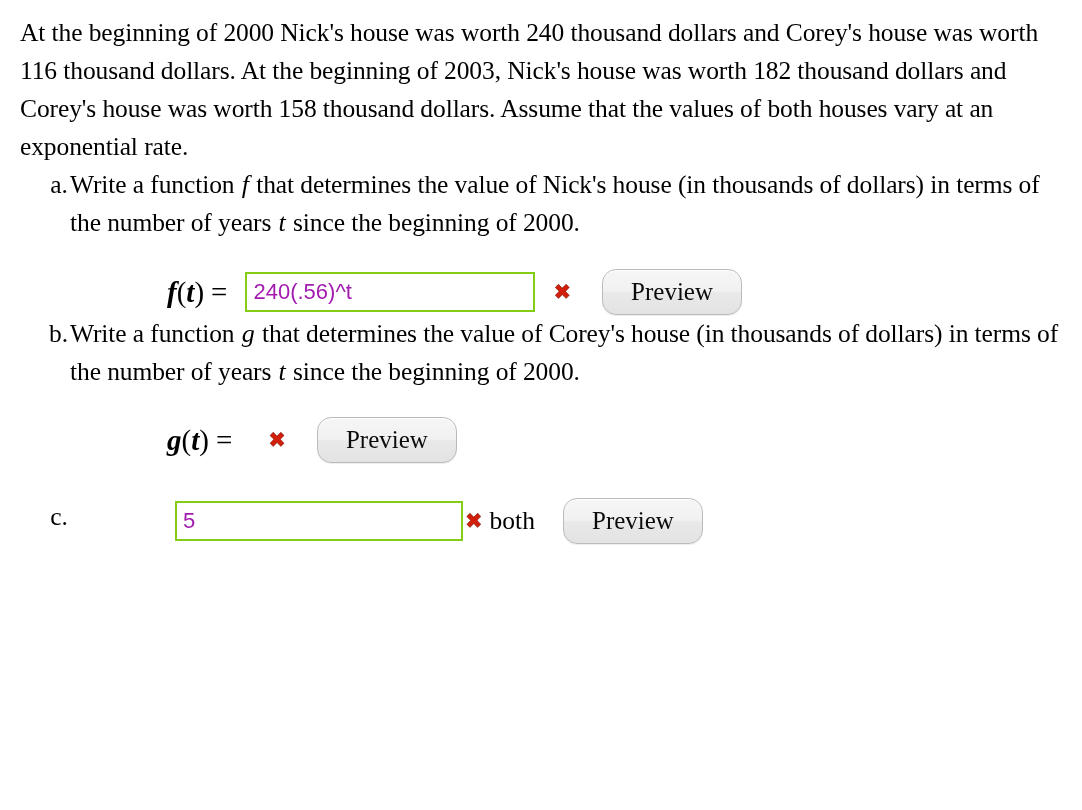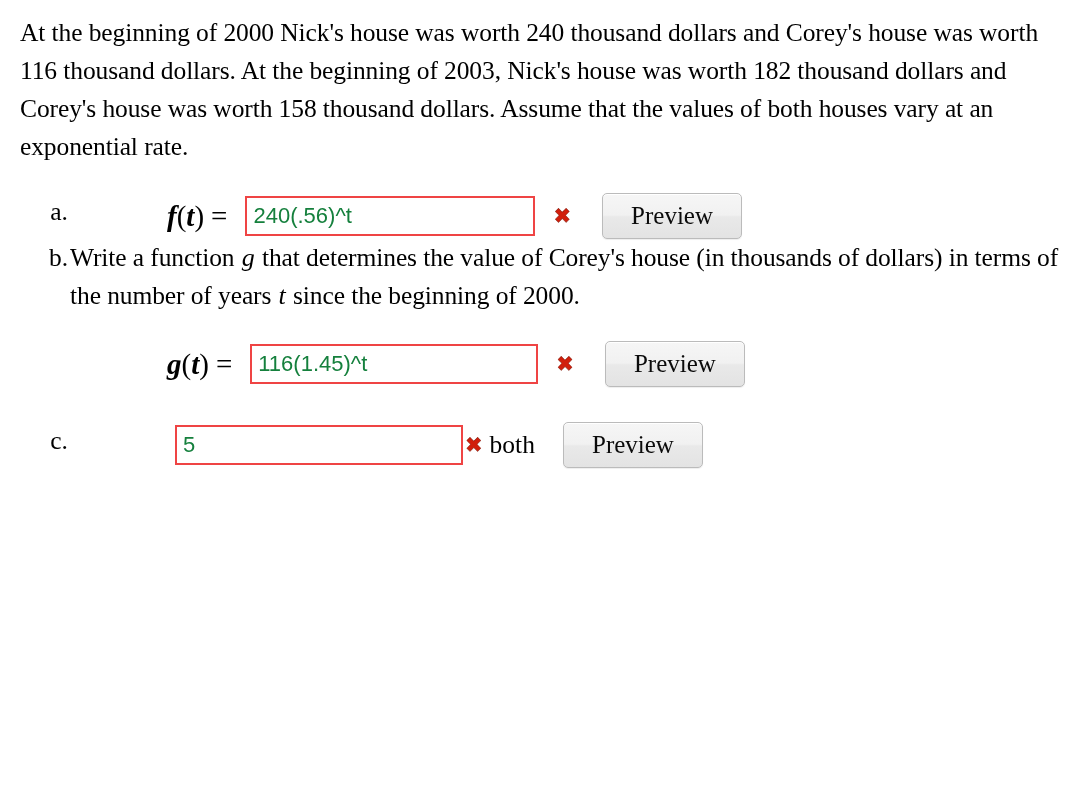--- a/index.html
+++ b/index.html
@@ -101,29 +101,29 @@
     font-weight: 400;
   }
   .math-label .eq {
     font-style: normal;
     padding: 0 6px 0 7px;
   }
 
   
   .answer-input {
     box-sizing: border-box;
-    border: 2px solid #ef4444;
+    border: 2px solid #84cc16;
     background: #ffffff;
     border-radius: 0;
     height: 40px;
     padding: 0 4px 0 6px;
     font-family: "Liberation Sans", "DejaVu Sans", sans-serif;
     font-size: 22px;
     line-height: 36px;
-    color: #15803d;
+    color: #a21caf;
     outline: none;
   }
   .answer-input.w-a { width: 290px; }
   .answer-input.w-b { width: 288px; }
   .answer-input.w-c { width: 288px; }
 
   
   .mark-x {
     color: #d11f0c;
     font-family: "DejaVu Sans", "Liberation Sans", sans-serif;
@@ -145,21 +145,21 @@
   }
 
   
   .preview-btn {
     margin-left: 31px;
     box-sizing: border-box;
     height: 46px;
     min-width: 140px;
     padding: 0 20px;
     border: 1px solid #bbbbbb;
-    border-radius: 5px;
+    border-radius: 14px;
     background: linear-gradient(to bottom, #f6f6f6 0%, #f1f1f1 48%, #e9e9e9 52%, #e3e3e3 100%);
     box-shadow: 0 1px 1px rgba(0,0,0,0.07), inset 0 1px 0 #ffffff;
     font-family: "Liberation Serif", "DejaVu Serif", serif;
     font-size: 25px;
     color: #0b0b0b;
     line-height: 44px;
     text-align: center;
     cursor: pointer;
     white-space: nowrap;
   }
@@ -169,40 +169,40 @@
 <body>
 
 <div class="page">
 
   <p class="intro">At the beginning of 2000 Nick's house was worth 240 thousand dollars and Corey's house was worth 116 thousand dollars. At the beginning of 2003, Nick's house was worth 182 thousand dollars and Corey's house was worth 158 thousand dollars. Assume that the values of both houses vary at an exponential rate.</p>
 
   <ol class="parts">
 
     <li class="part part-a">
       <span class="part-marker">a.</span>
+      <p class="part-text"><span>Write a function </span><span class="mv">f</span><span> that determines the value of Nick's house (in thousands of dollars) in terms of the number of years </span><span class="mv">t</span><span> since the beginning of 2000.</span></p>
 
       <div class="answer-row row-a">
         <span class="math-label"><span class="var">f</span><span class="paren">(</span><span class="var">t</span><span class="paren">)</span><span class="eq">=</span></span>
 
         <input class="answer-input w-a" type="text" value="240(.56)^t" style="">
 
         <span class="mark-x">✖</span>
 
         <button class="preview-btn" type="button">Preview</button>
       </div>
     </li>
 
     <li class="part part-b">
       <span class="part-marker">b.</span>
       <p class="part-text"><span>Write a function </span><span class="mv">g</span><span> that determines the value of Corey's house (in thousands of dollars) in terms of the number of years </span><span class="mv">t</span><span> since the beginning of 2000.</span></p>
 
       <div class="answer-row row-b">
         <span class="math-label"><span class="var">g</span><span class="paren">(</span><span class="var">t</span><span class="paren">)</span><span class="eq">=</span></span>
 
-        <input class="answer-input w-b" type="text" value="116(1.45)^t" style="">
 
         <span class="mark-x">✖</span>
 
         <button class="preview-btn" type="button">Preview</button>
       </div>
     </li>
 
     <li class="part part-c">
       <span class="part-marker">c.</span>
 

